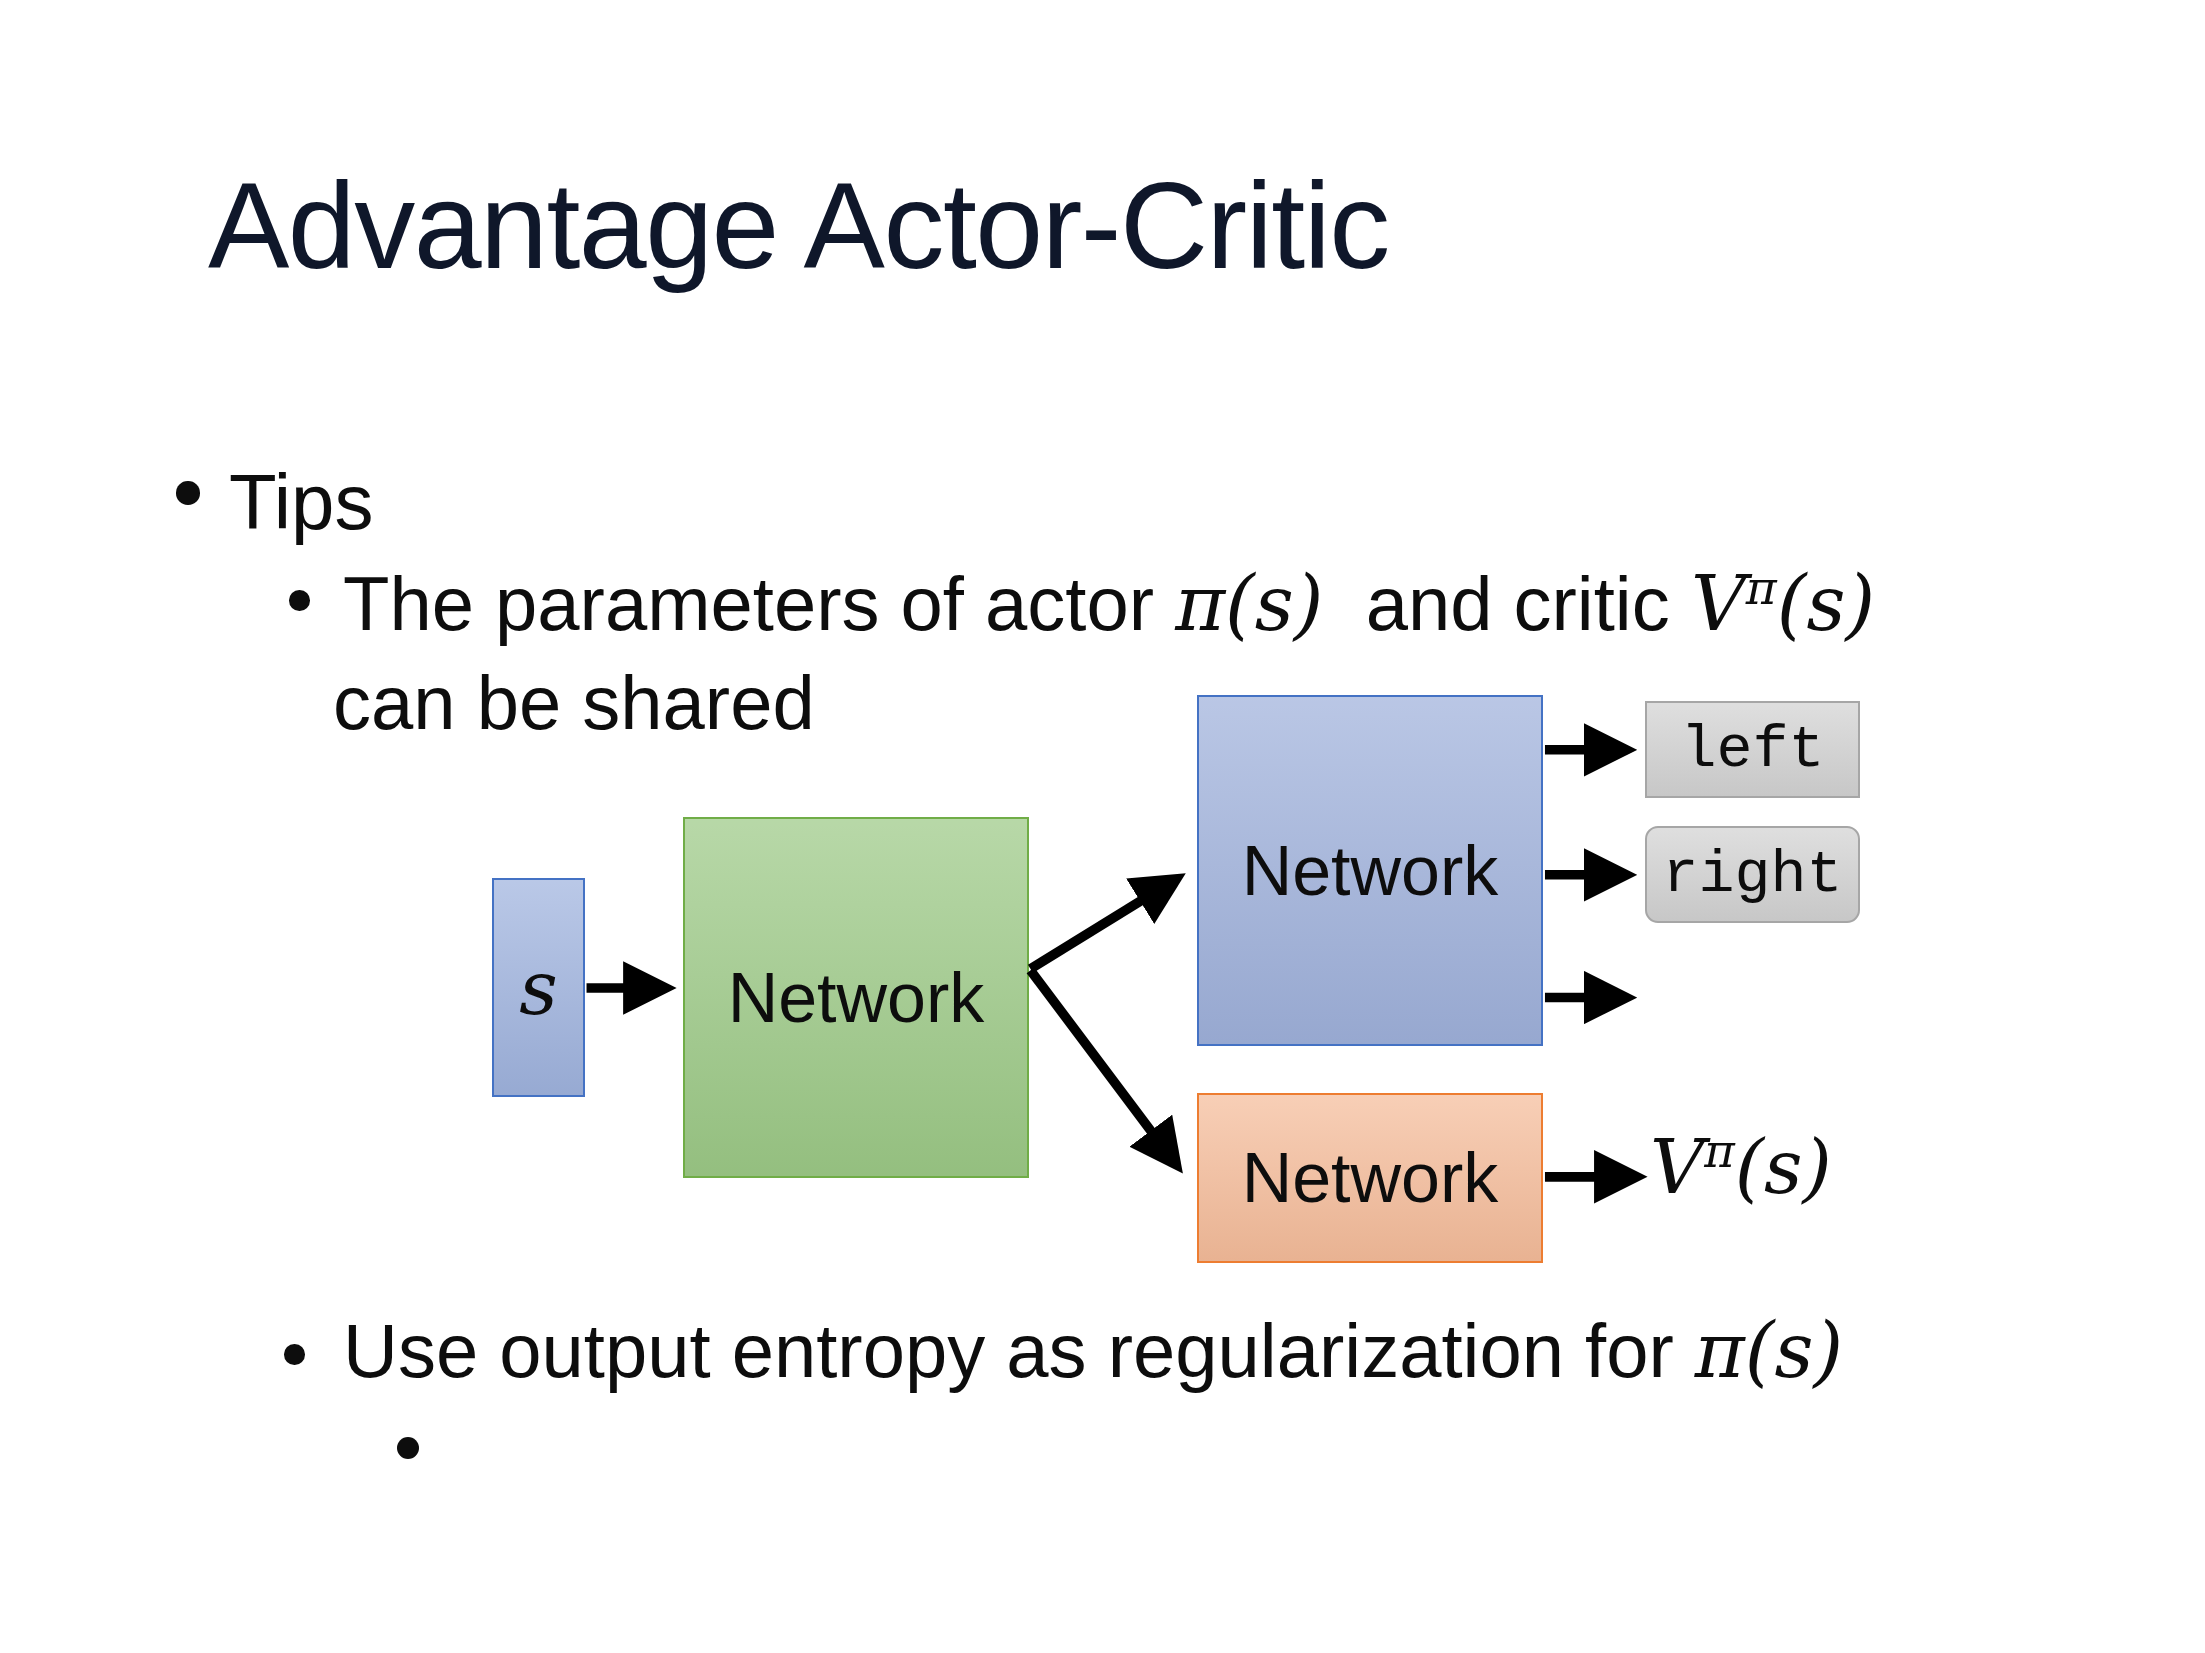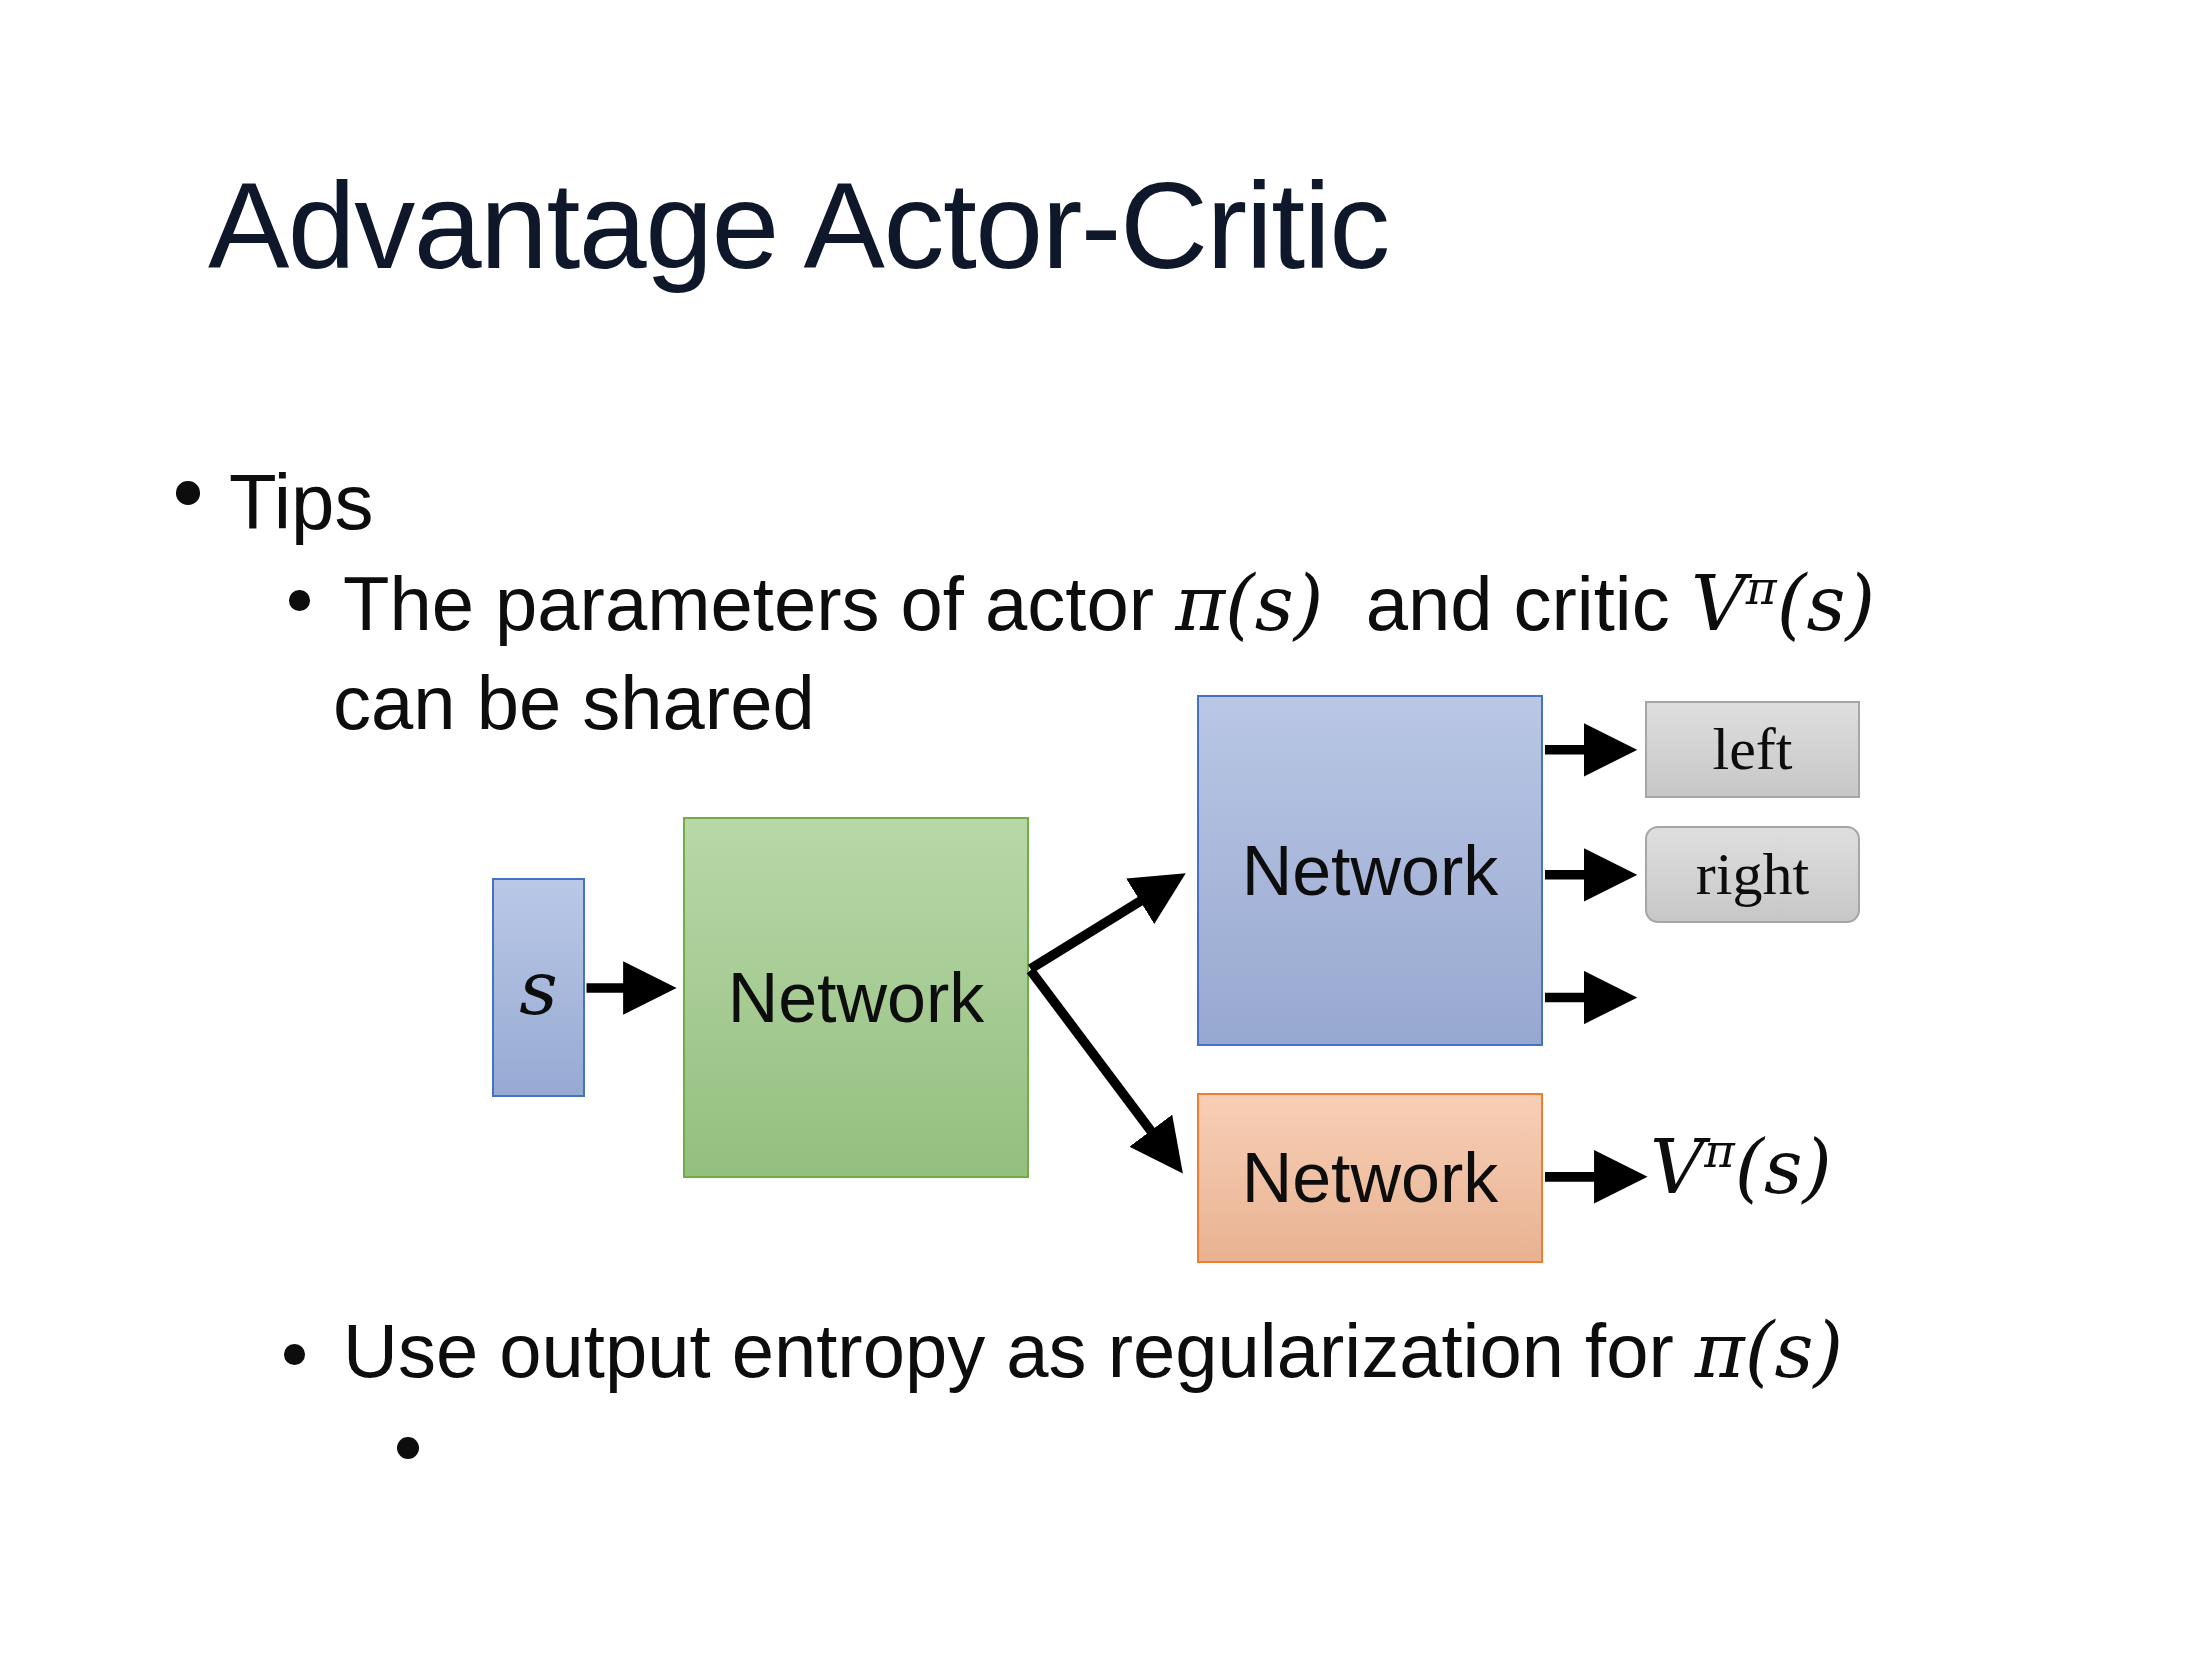--- a/index.html
+++ b/index.html
@@ -66,21 +66,21 @@
     background-color:var(--critic-fill);
     border:2.2px solid var(--critic-border);
   }
   .network-label{font-size:70px;color:#0d0d0d;}
   .action-box{
     left:1645px;width:215px;height:97px;
     background-color:var(--action-fill);
     border:2.2px solid var(--action-border);
   }
   .action-box .label{
-    font-family:Liberation Serif, serif;
+    font-family:Liberation Mono, monospace;
     font-size:60px;
   }
   .critic-output{
     left:1650px;top:1123px;
     font-size:75px;
     white-space:nowrap;
   }
   .arrow-layer{left:0;top:0;pointer-events:none;}
 </style>
 </head>

